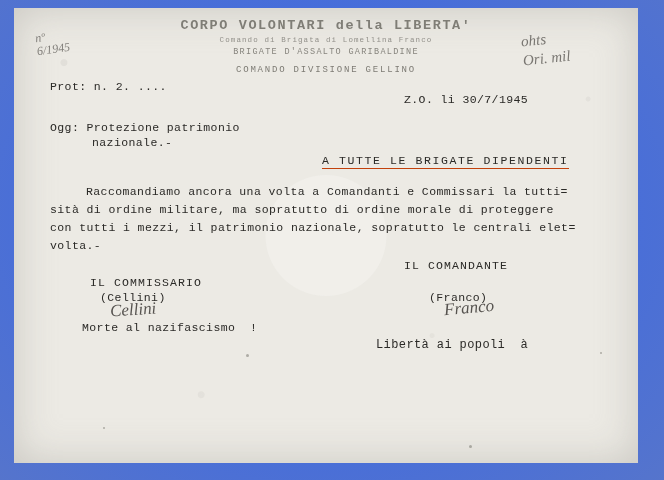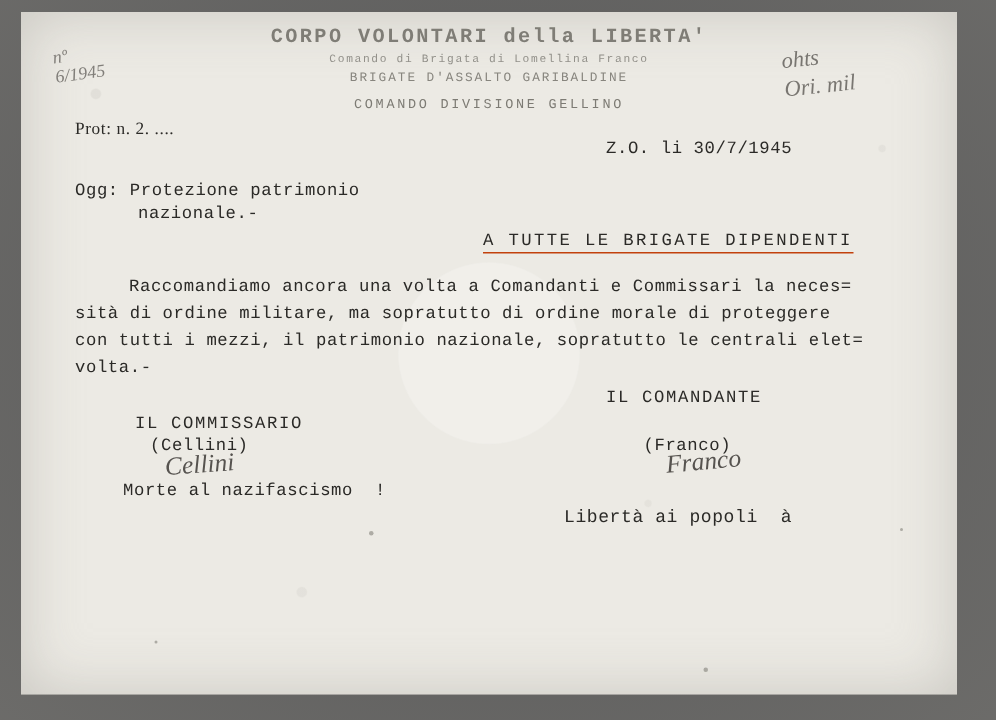--- a/index.html
+++ b/index.html
@@ -12,21 +12,21 @@
     height: 480px;
     overflow: hidden;
     font-family: "Liberation Mono", monospace;
   }
 
   
   #photo {
     position: relative;
     width: 664px;
     height: 480px;
-    background: #404040;
+    background: #1d4ed8;
   }
 
   
   #photo::before {
     content: "";
     position: absolute;
     left: 0; top: 0; right: 0; bottom: 0;
     background:
       radial-gradient(ellipse at 50% 45%, rgba(255,255,255,0.55) 0%, rgba(235,233,228,0.2) 55%, rgba(190,188,182,0.35) 100%);
     pointer-events: none;
@@ -127,21 +127,20 @@
     transform: rotate(-6deg);
     color: #4d4a46;
     opacity: 0.72;
   }
 
   
   #prot {
     left: 36px;
     top: 72px;
     font-size: 11.5px;
-    font-family: Liberation Serif, serif;
   }
   #place-date {
     left: 390px;
     top: 85px;
     font-size: 11.5px;
   }
   #subject-label {
     left: 36px;
     top: 113px;
     font-size: 11.5px;
@@ -218,21 +217,21 @@
 Ori. mil</div>
 
     <div class="txt" id="prot"><span>Prot: n.</span> <span>2.</span> ....</div>
     <div class="txt" id="place-date">Z.O. li 30/7/1945</div>
 
     <div class="txt" id="subject-label">Ogg: Protezione patrimonio</div>
     <div class="txt" id="subject-line2">nazionale.-</div>
 
     <div class="txt" id="addressee">A TUTTE LE BRIGATE DIPENDENTI</div>
 
-    <div class="txt" id="body"><span class="indent">Raccomandiamo ancora una volta a Comandanti e Commissari la neces=</span>
+    <div class="txt" id="body"><span class="indent">Raccomandiamo ancora una volta a Comandanti e Commissari la tutti=</span>
 <span>sità di ordine militare, ma sopratutto di ordine morale di proteggere</span>
 <span>con tutti i mezzi, il patrimonio nazionale, sopratutto le centrali elet=</span>
 <span>volta.-</span></div>
 
     <div class="txt" id="sig-left-title">IL COMMISSARIO</div>
     <div class="txt" id="sig-left-name">(Cellini)</div>
     <div class="autograph" id="auto-left">Cellini</div>
     <div class="txt" id="sig-left-motto">Morte al nazifascismo  !</div>
 
     <div class="txt" id="sig-right-title">IL COMANDANTE</div>

